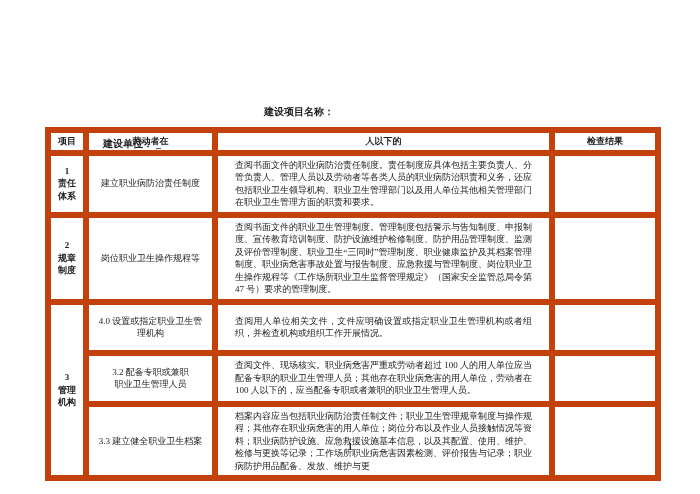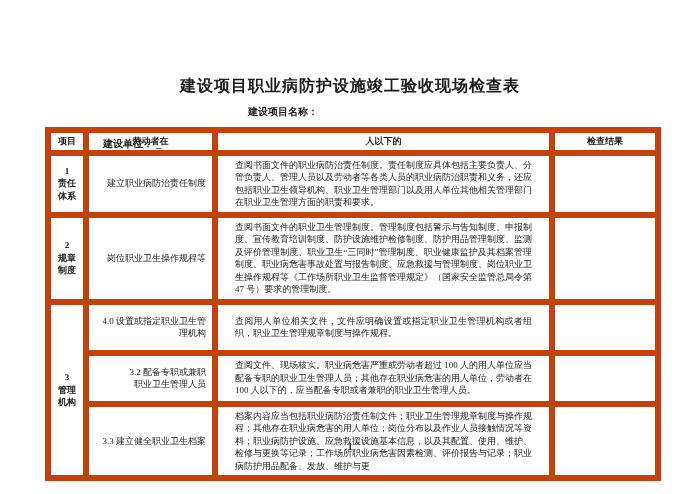--- a/index.html
+++ b/index.html
@@ -6,50 +6,49 @@
   .doc{
     position:relative;width:700px;height:494px;background:#ffffff;overflow:hidden;
     font-family:"Liberation Serif","DejaVu Serif",serif;color:#1c1c1c;
   }
   .title{
     position:absolute;top:76px;left:0;width:700px;text-align:center;
     font-size:16px;font-weight:bold;letter-spacing:1px;
   }
   .meta-unit{position:absolute;top:105px;left:103px;font-size:10px;font-weight:bold;margin-top:32px;}
   .meta-unit .val{font-weight:bold;margin-left:3px;}
-  .meta-project{position:absolute;top:105px;left:248px;font-size:10px;font-weight:bold;}
+  .meta-project{position:absolute;top:105px;left:264px;font-size:10px;font-weight:bold;}
   table.check{
     position:absolute;top:127px;left:45px;width:610px;
     border-collapse:collapse;table-layout:fixed;
   }
   table.check th, table.check td{
     border:6px solid #c2410c;overflow:hidden;
     font-size:9px;line-height:12.5px;vertical-align:middle;
   }
   th.hdr{font-size:9.5px;font-weight:bold;text-align:center;padding:2px;}
   td.item-cell{
     text-align:center;font-weight:bold;white-space:pre-line;
     line-height:14px;padding:2px 1px;
   }
-  td.content-cell{text-align:right;white-space:pre-line;padding:10px 6px;}
+  td.content-cell{text-align:center;white-space:pre-line;padding:10px 6px;}
   td.method-cell{
     text-align:justify;vertical-align:middle;padding:3px 17px;
   }
   td.result-cell{padding:2px;}
   .pageno{
     position:absolute;top:442px;left:0;width:700px;text-align:center;
     font-size:9.5px;font-weight:bold;
   }
 </style>
 </head>
 <body>
 
 <div class="doc">
 
-  <div class="title">建设项目职业病防护设施竣工验收现场检查表</div>
 
   <div class="meta-unit"><span>建设单位：</span><span class="val">_</span></div>
 
   <div class="meta-project"><span>建设项目名称：</span><span class="val"></span></div>
 
   <table class="check">
     <colgroup>
       <col style="width:38px">
         <col style="width:129px">
         <col style="width:337px">
@@ -79,21 +78,21 @@
       <td class="content-cell">岗位职业卫生操作规程等</td>
       <td class="method-cell">查阅书面文件的职业卫生管理制度。管理制度包括警示与告知制度、申报制度、宣传教育培训制度、防护设施维护检修制度、防护用品管理制度、监测及评价管理制度、职业卫生“三同时”管理制度、职业健康监护及其档案管理制度、职业病危害事故处置与报告制度、应急救援与管理制度、岗位职业卫生操作规程等《工作场所职业卫生监督管理规定》（国家安全监管总局令第 47 号）要求的管理制度。</td>
       <td class="result-cell"></td>
     </tr>
 
     <tr style="height:35px">
       <td class="item-cell" rowspan="3">3
 管理
 机构</td>
       <td class="content-cell">4.0 设置或指定职业卫生管理机构</td>
-      <td class="method-cell">查阅用人单位相关文件，文件应明确设置或指定职业卫生管理机构或者组织，职业卫生管理规章制度与操作规程。</td>
+      <td class="method-cell">查阅用人单位相关文件，文件应明确设置或指定职业卫生管理机构或者组织，并检查机构或组织工作开展情况。</td>
       <td class="result-cell"></td>
     </tr>
     <tr style="height:39px">
       <td class="content-cell">3.2 配备专职或兼职
 职业卫生管理人员</td>
       <td class="method-cell">查阅文件、现场核实。职业病危害严重或劳动者超过 100 人的用人单位应当配备专职的职业卫生管理人员；其他存在职业病危害的用人单位，劳动者在 100 人以下的，应当配备专职或者兼职的职业卫生管理人员。</td>
       <td class="result-cell"></td>
     </tr>
     <tr style="height:62px">
       <td class="content-cell">3.3 建立健全职业卫生档案</td>

